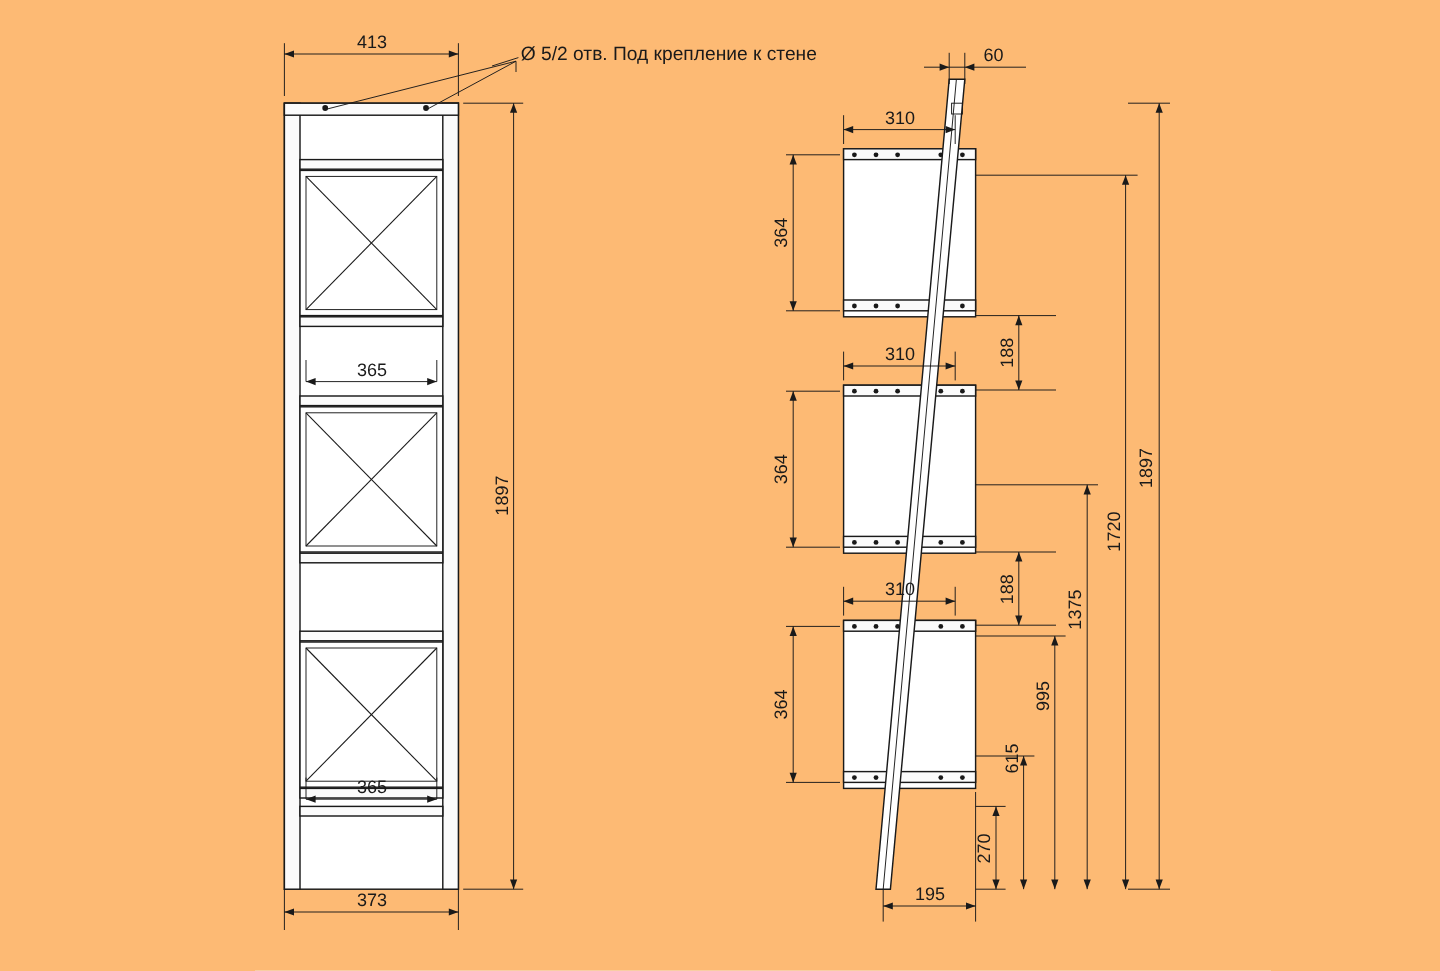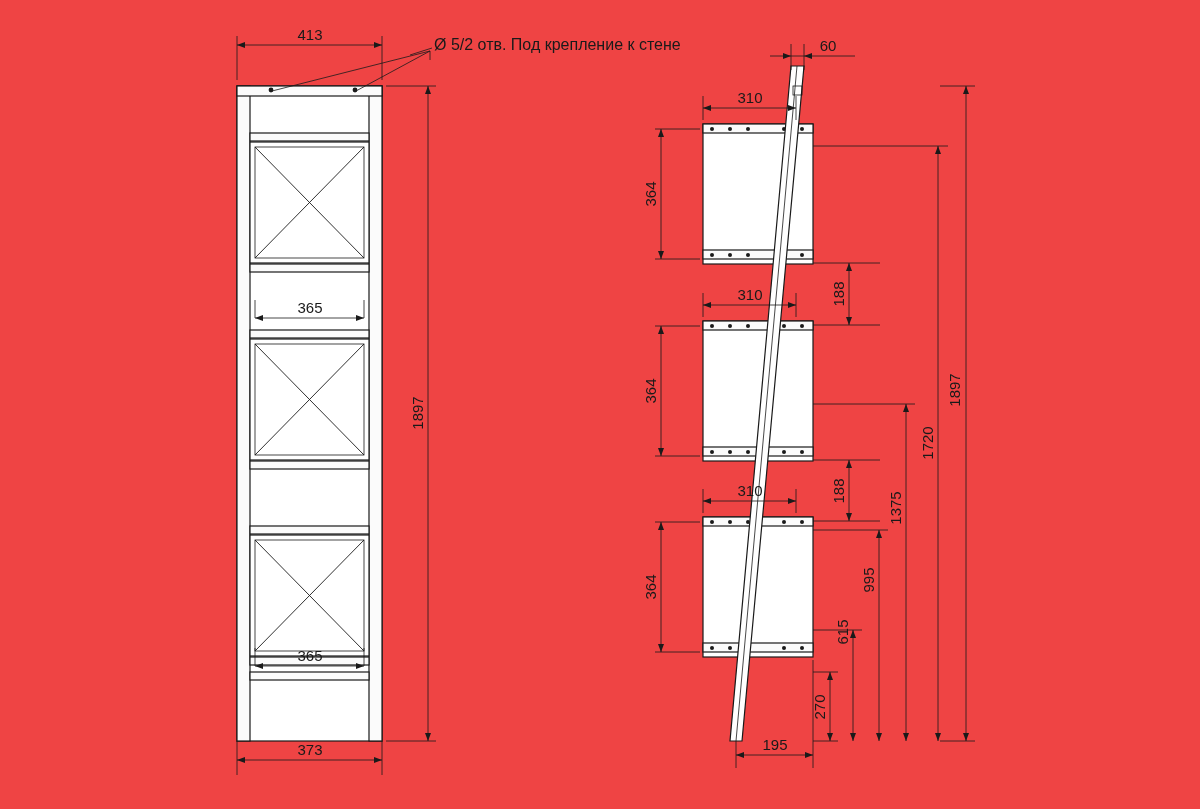--- a/index.html
+++ b/index.html
@@ -11,21 +11,21 @@
     width: 1200px;
     height: 809px;
     font-family: "Liberation Sans", sans-serif;
     color: #1a1a1a;
     overflow: hidden;
   }
   #sheet {
     position: relative;
     width: 1200px;
     height: 809px;
-    background: #ef4444;
+    background: #fdba74;
   }
   svg#drawing {
     position: absolute;
     left: 0;
     top: 0;
     width: 1200px;
     height: 809px;
   }
   .dimtext {
     font-family: "Liberation Sans", sans-serif;

